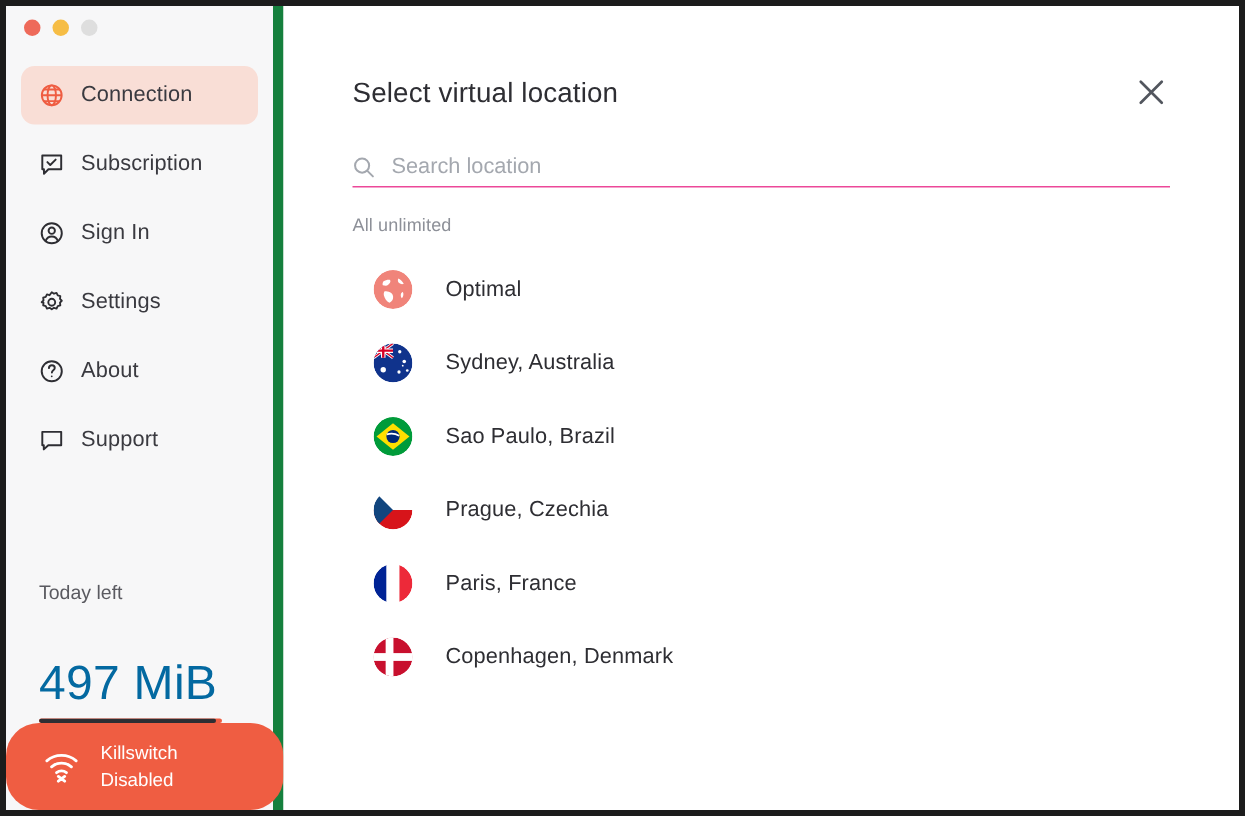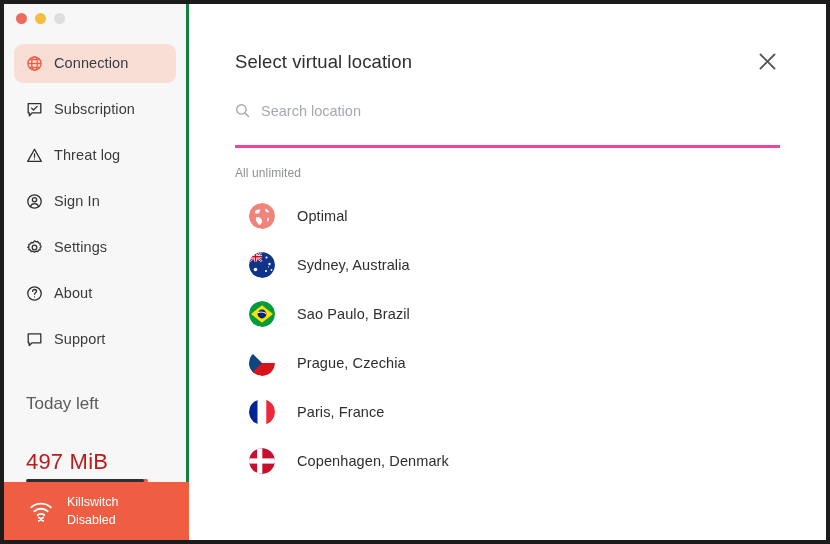--- a/index.html
+++ b/index.html
@@ -16,21 +16,21 @@
     background: #ffffff;
     display: flex;
     overflow: hidden;
   }
 
   
   #sidebar {
     width: 185px;
     height: 536px;
     background: #f7f7f8;
-    border-right: 3px solid #15803d;
+    border-right: 7px solid #15803d;
     position: relative;
     flex: 0 0 185px;
   }
   #traffic-lights {
     display: flex;
     gap: 8px;
     padding: 9px 0 0 12px;
     height: 32px;
     align-items: flex-start;
   }
@@ -59,27 +59,27 @@
   .nav-label { line-height: 1; letter-spacing: .1px; }
 
   
   #quota {
     position: absolute;
     left: 0; right: 0;
     bottom: 58px;
     padding: 0 22px;
   }
   #quota-title {
-    font-size: 17px;
+    font-size: 13px;
     color: #5a5a60;
     margin-bottom: 6px;
   }
   #quota-value {
-    font-size: 22px;
-    color: #b91c1c;
+    font-size: 32px;
+    color: #0369a1;
     letter-spacing: .2px;
     line-height: 1.15;
     margin-top: 35px;
   }
   #quota-bar {
     margin-top: 5px;
     height: 3px;
     width: 122px;
     background: #ef5d42;
     border-radius: 2px;
@@ -103,20 +103,21 @@
   #killswitch {
     position: absolute;
     left: 0; bottom: 0;
     width: 185px; height: 58px;
     background: #ef5d42;
     display: flex;
     align-items: center;
     gap: 13px;
     padding-left: 24px;
     cursor: pointer;
+    border-radius: 22px;
   }
   #killswitch .ks-icon { width: 26px; height: 22px; flex: 0 0 26px; }
   #ks-text { color: #ffffff; font-size: 12.5px; line-height: 1.45; }
 
   
   #main {
     flex: 1;
     background: #ffffff;
     padding: 46px 46px 0 46px;
     position: relative;
@@ -134,24 +135,24 @@
   }
   #close-btn {
     width: 26px; height: 26px;
     display: flex; align-items: center; justify-content: center;
     cursor: pointer;
     margin-top: -2px;
   }
   #search-row {
     margin-top: 29px;
     display: flex;
-    align-items: flex-start;
+    align-items: flex-end;
     gap: 11px;
-    border-bottom: 3px solid #ec4899;
-    padding-bottom: 26px;
+    border-bottom: 1px solid #ec4899;
+    padding-bottom: 5px;
   }
   #search-icon { flex: 0 0 15px; width: 15px; height: 15px; }
   #search-input {
     border: none;
     outline: none;
     font-family: "Liberation Sans", sans-serif;
     font-size: 14.5px;
     color: #2e2e33;
     width: 100%;
     background: transparent;
@@ -217,30 +218,20 @@
       <div class="nav-item">
         <span class="nav-icon">
           <svg width="17" height="17" viewBox="0 0 17 17" fill="none" stroke="#2e2e33" stroke-width="1.3">
             <path d="M2.2 2.6h12.6v9.2H6.3L3.3 14.8v-3H2.2z" stroke-linejoin="round"></path>
             <path d="M5.6 7.1l1.9 1.9 3.6-3.6" stroke-linecap="round" stroke-linejoin="round"></path>
           </svg>
         </span>
         <span class="nav-label">Subscription</span>
       </div>
 
-      <div class="nav-item">
-        <span class="nav-icon">
-          <svg width="17" height="17" viewBox="0 0 17 17" fill="none" stroke="#2e2e33" stroke-width="1.3">
-            <path d="M8.5 2.2L15.3 14.4H1.7z" stroke-linejoin="round"></path>
-            <line x1="8.5" y1="6.8" x2="8.5" y2="10.3" stroke-linecap="round"></line>
-            <circle cx="8.5" cy="12.1" r="0.55" fill="#2e2e33" stroke="none"></circle>
-          </svg>
-        </span>
-        <span class="nav-label">Threat log</span>
-      </div>
 
       <div class="nav-item">
         <span class="nav-icon">
           <svg width="17" height="17" viewBox="0 0 17 17" fill="none" stroke="#2e2e33" stroke-width="1.3">
             <circle cx="8.5" cy="8.5" r="6.7"></circle>
             <circle cx="8.5" cy="6.8" r="2.1"></circle>
             <path d="M4.4 13.6c.7-2 2.2-3 4.1-3s3.4 1 4.1 3" stroke-linecap="round"></path>
           </svg>
         </span>
         <span class="nav-label">Sign In</span>

